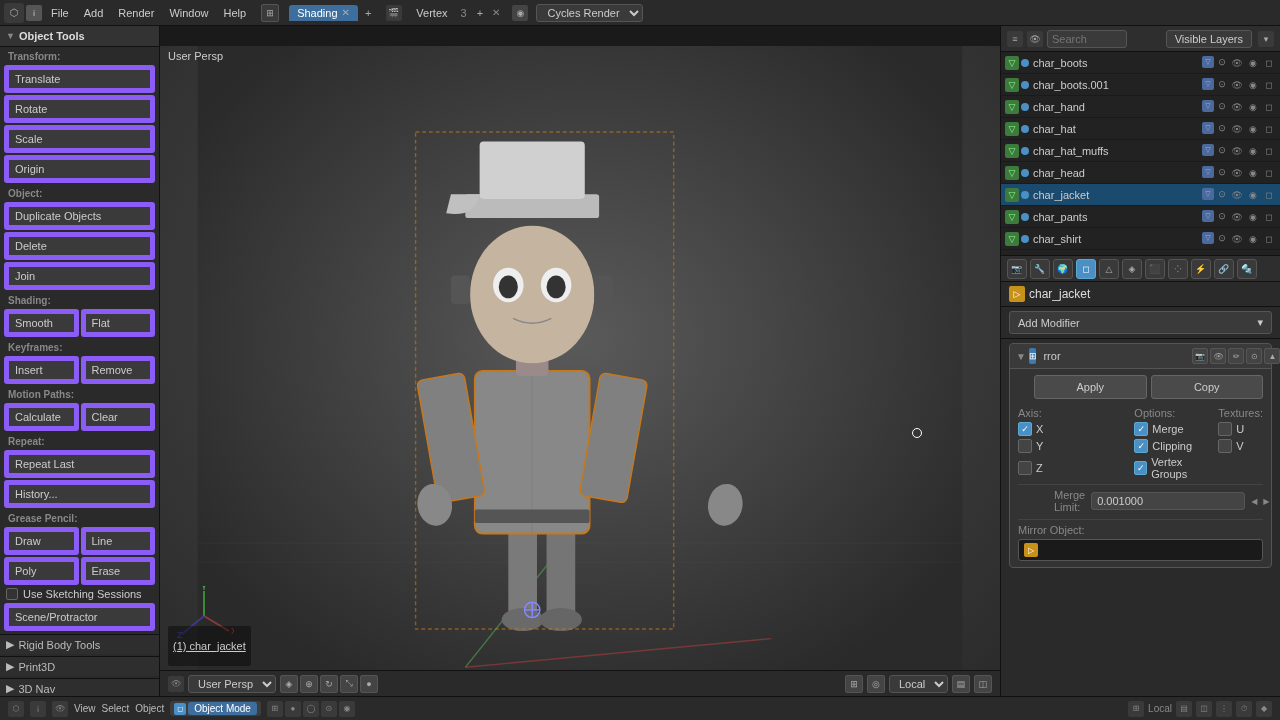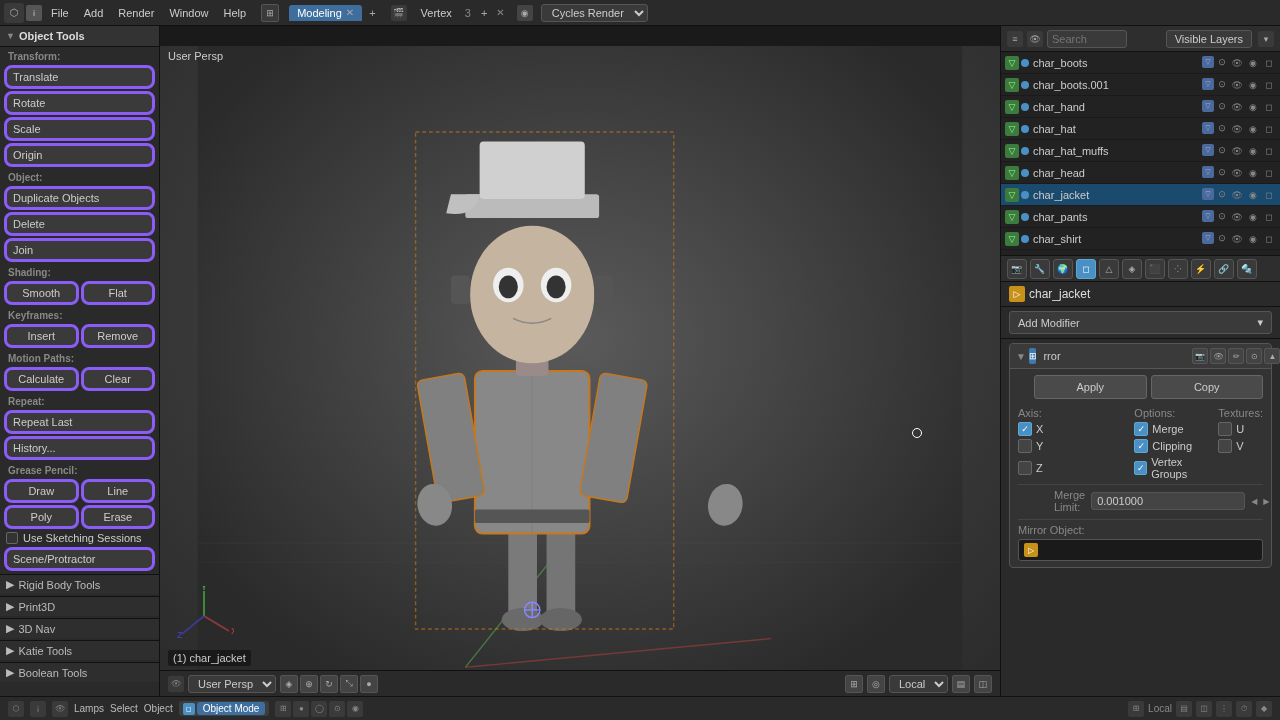--- a/index.html
+++ b/index.html
@@ -112,35 +112,35 @@
     .section-label {
       padding: 4px 8px 2px;
       color: #888;
       font-size: 10px;
       font-weight: bold;
     }
     .tool-btn {
       margin: 1px 4px;
       padding: 3px 6px;
       background: #3a3a3a;
-      border: 3px solid #8b5cf6;
-      border-radius: 8px;
+      border: 5px solid #8b5cf6;
+      border-radius: 3px;
       color: #ccc;
       cursor: pointer;
       font-size: 11px;
       text-align: left;
       width: calc(100% - 8px);
     }
     .tool-btn-row {
       display: flex; gap: 2px;
       margin: 1px 4px;
     }
     .tool-btn-row .tool-btn {
       flex: 1; margin: 0;
-      text-align: center;
+      text-align: left;
     }
     .section-collapsible {
       display: flex; align-items: center;
       padding: 3px 6px;
       background: #2e2e2e;
       border-top: 1px solid #111;
       cursor: pointer;
       color: #bbb;
       gap: 4px;
       font-size: 11px;
@@ -173,21 +173,21 @@
       padding: 4px 8px;
       font-size: 11px;
       color: #ccc;
       z-index: 10;
     }
     .viewport-label {
       position: absolute;
       bottom: 30px; left: 8px;
       font-size: 11px; color: #ccc;
       background: rgba(0,0,0,0.4);
-      padding: 2px 5px; border-radius: 2px;
+      padding: 14px 5px; border-radius: 2px; text-decoration: underline;
     }
     .viewport-bg {
       width: 100%; height: 100%;
       background: radial-gradient(ellipse at 50% 40%, #5a5a5a 0%, #3a3a3a 60%, #2a2a2a 100%);
       display: flex; align-items: center; justify-content: center;
     }
     .cursor-indicator {
       position: absolute;
       width: 10px; height: 10px;
       border: 1px solid #fff;
@@ -480,21 +480,21 @@
   <div class="topbar-menu">
     <span>File</span>
     <span>Add</span>
     <span>Render</span>
     <span>Window</span>
     <span>Help</span>
   </div>
   <div style="display:flex;align-items:center;margin-left:6px;gap:2px;">
     <div style="width:18px;height:18px;background:#3a3a3a;border:1px solid #555;border-radius:2px;display:flex;align-items:center;justify-content:center;font-size:9px;color:#aaa;">⊞</div>
     <div class="topbar-tab">
-      <span>Modeling</span>
+      <span>Shading</span>
       <span class="close-x">✕</span>
     </div>
     <span class="topbar-plus">+</span>
   </div>
   <div style="display:flex;align-items:center;margin-left:8px;gap:2px;">
     <div style="width:16px;height:16px;background:#3a3a3a;border-radius:2px;font-size:9px;color:#aaa;display:flex;align-items:center;justify-content:center;">🎬</div>
     <div class="topbar-tab2">
       <span>Vertex</span>
     </div>
     <span style="color:#888;padding:0 3px;">3</span>
@@ -926,21 +926,21 @@
       </div>
 
     </div>
   </div>
 </div>
 
 <div class="bottom-statusbar">
   <div class="status-icon">⬡</div>
   <div style="width:16px;height:16px;background:#3a3a3a;border-radius:2px;display:inline-flex;align-items:center;justify-content:center;font-size:8px;cursor:pointer;">ℹ</div>
   <div class="status-icon">👁</div>
-  <span style="color:#bbb;cursor:pointer;">Lamps</span>
+  <span style="color:#bbb;cursor:pointer;">View</span>
   <span style="color:#bbb;cursor:pointer;">Select</span>
   <span style="color:#bbb;cursor:pointer;">Object</span>
   <div style="display:flex;align-items:center;gap:2px;background:#3d3d3d;border-radius:3px;padding:1px 4px;">
     <div style="width:12px;height:12px;background:#4a90c4;border-radius:2px;display:inline-flex;align-items:center;justify-content:center;font-size:7px;color:#fff;">◻</div>
     <span class="status-mode">Object Mode</span>
   </div>
   <div class="status-icons-row">
     <div class="status-icon">⊞</div>
     <div class="status-icon">●</div>
     <div class="status-icon">◯</div>

